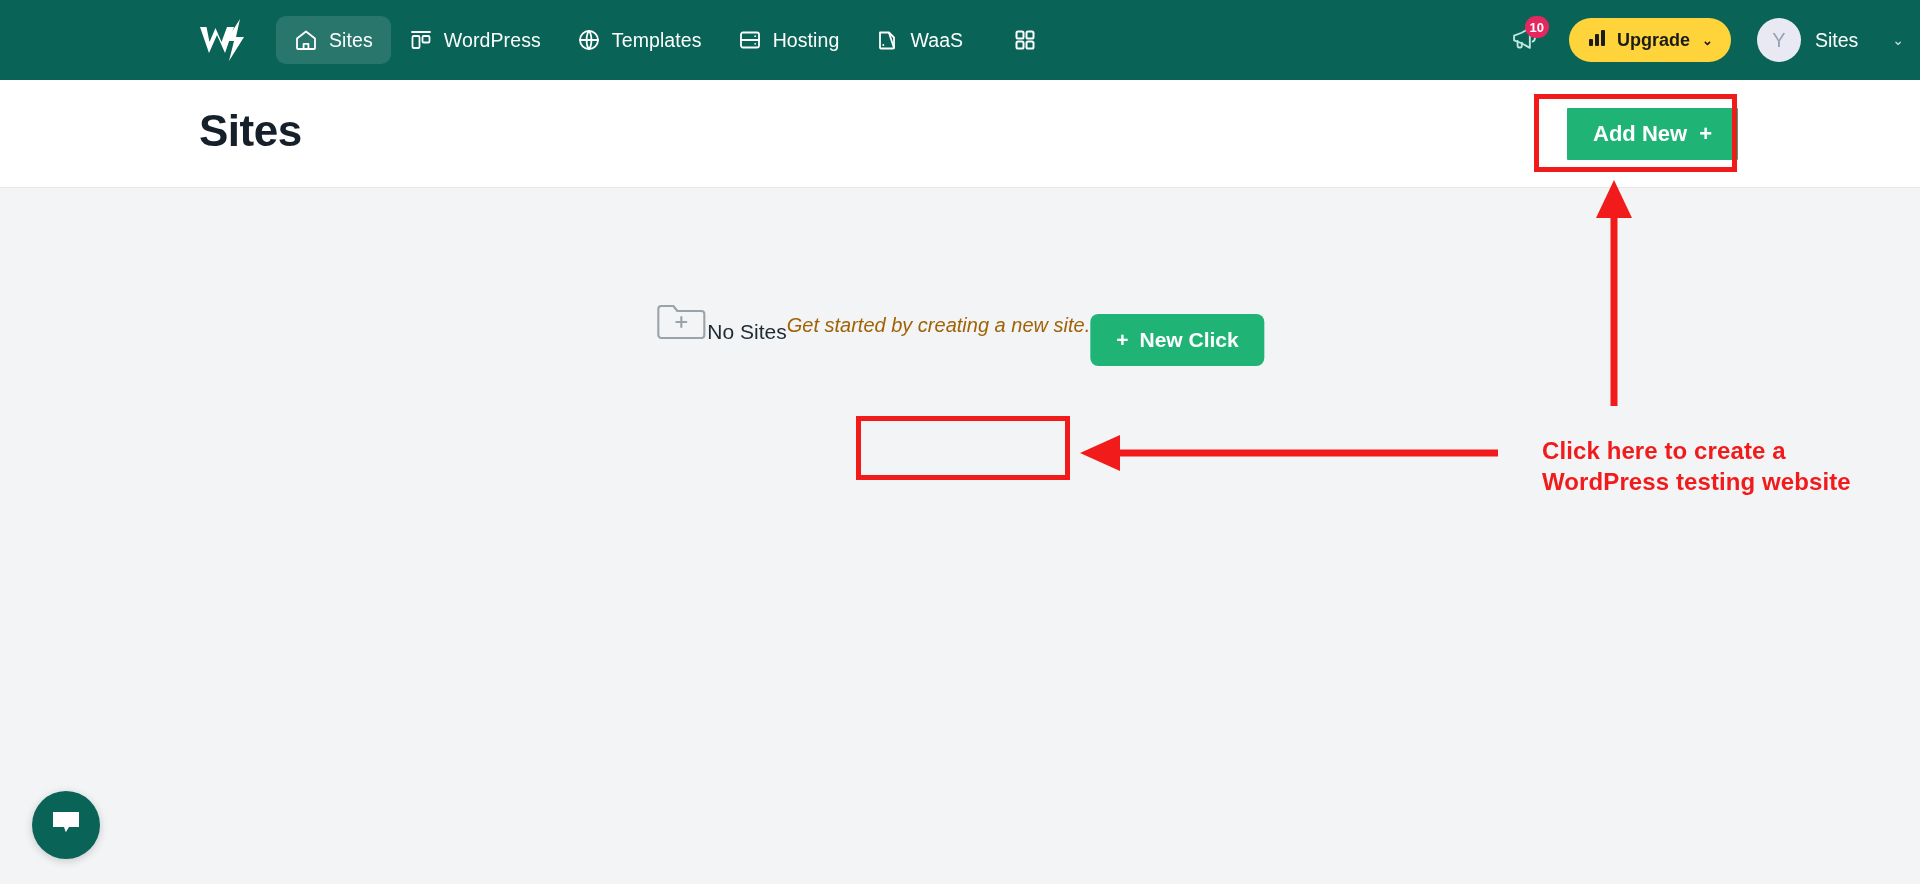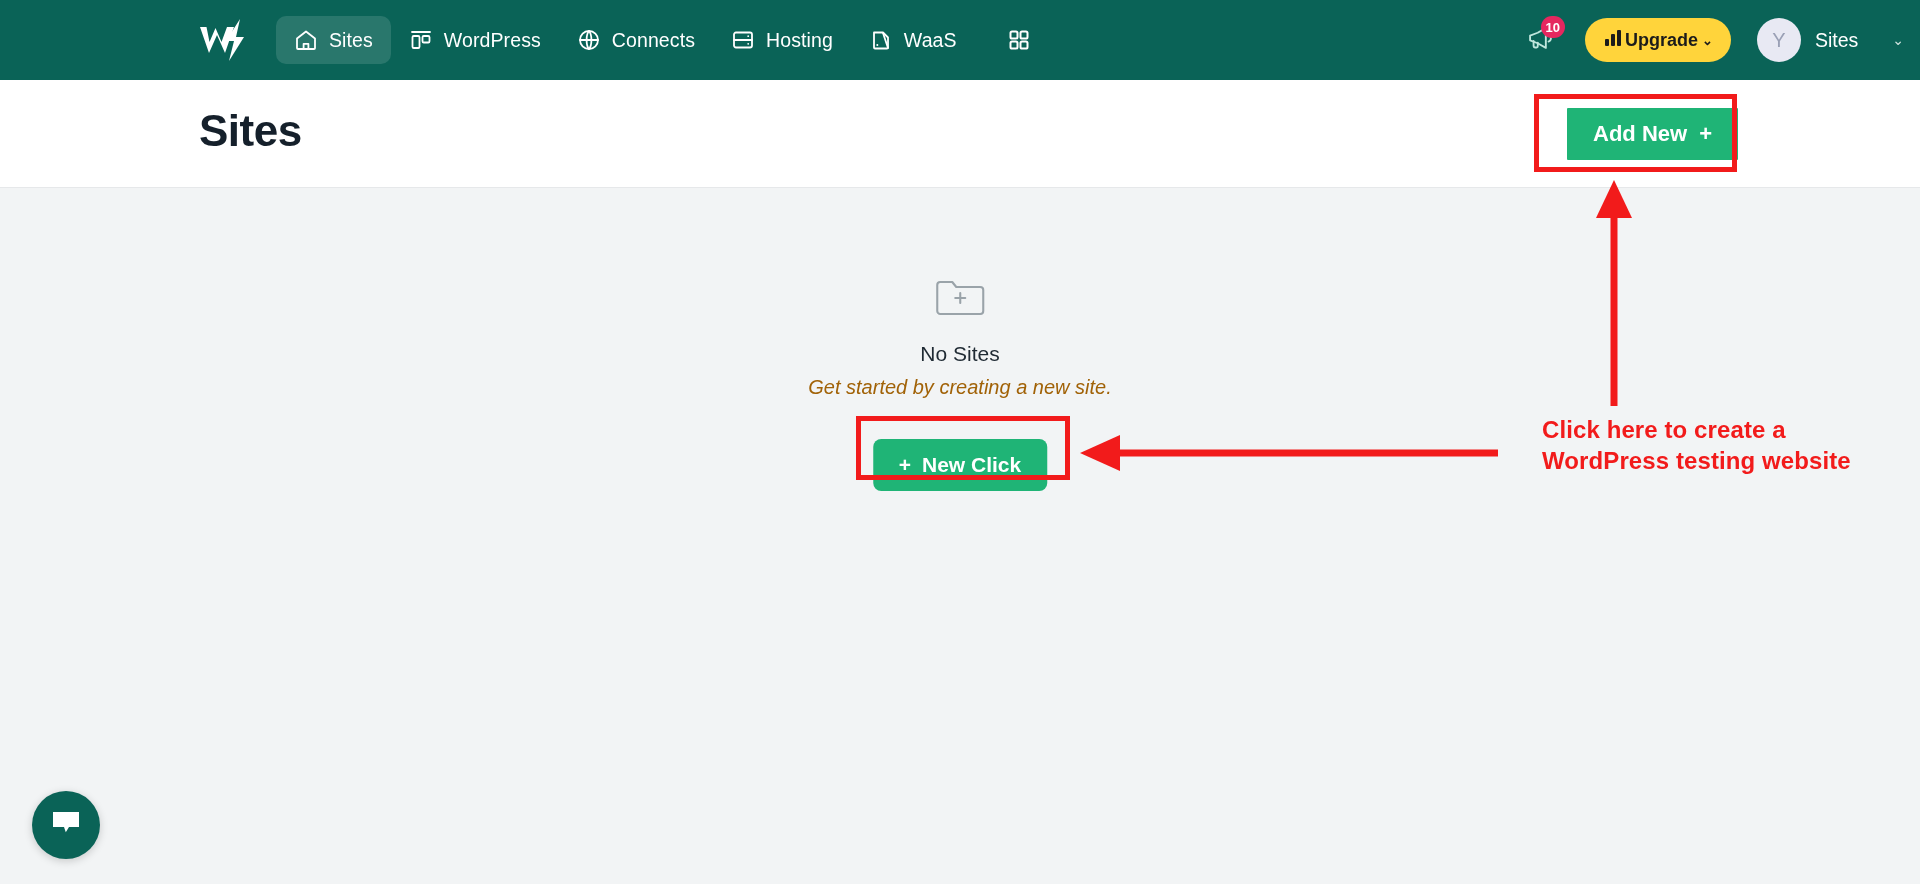--- a/index.html
+++ b/index.html
@@ -57,21 +57,21 @@
     background: #e5275f; color: #fff;
     font-size: 13px; font-weight: bold;
     display: flex; align-items: center; justify-content: center;
     line-height: 1;
   }
   .upgrade-btn {
     margin-left: 22px;
     height: 44px; padding: 0 18px;
     background: #ffd43b; color: #1b1b1b;
     border-radius: 22px;
-    display: flex; align-items: center; gap: 2px;
+    display: flex; align-items: center; gap: 10px;
     font-size: 18px; font-weight: bold;
     cursor: pointer; border: none;
     font-family: "Liberation Sans", sans-serif;
   }
   .upgrade-btn .chev { font-size: 13px; margin-left: 2px; }
 
   .user-area { display: flex; align-items: center; margin-left: 26px; cursor: pointer; }
   .avatar {
     width: 44px; height: 44px; border-radius: 50%;
     background: #e8e9f3; color: #9aa0b5;
@@ -102,21 +102,21 @@
     display: flex; align-items: center; gap: 12px;
     cursor: pointer;
     font-family: "Liberation Sans", sans-serif;
   }
 
   
   .content { position: absolute; top: 189px; left: 0; width: 1920px; height: 695px; background: #f2f4f5; }
   .empty-state {
     position: absolute; left: 50%; transform: translateX(-50%);
     top: 85px;
-    display: flex; flex-direction: column; align-items: center;
+    display: flex; flex-direction: row; align-items: center;
   }
   .folder-icon { width: 52px; height: 44px; }
   .empty-title { margin-top: 24px; font-size: 21px; color: #1f2a33; }
   .empty-sub { margin-top: 10px; font-size: 20px; color: #a16207; font-style: italic; }
   .new-site-btn {
     margin-top: 40px;
     height: 52px; padding: 0 26px;
     background: #1fb476; color: #fff;
     border: none; border-radius: 8px;
     font-size: 21px; font-weight: bold;
@@ -139,21 +139,21 @@
   .anno { position: absolute; pointer-events: none; }
   .anno-box-addnew {
     left: 1534px; top: 94px; width: 203px; height: 78px;
     border: 5px solid #f21b1b;
   }
   .anno-box-newsite {
     left: 856px; top: 416px; width: 214px; height: 64px;
     border: 5px solid #f21b1b;
   }
   .anno-text {
-    left: 1542px; top: 415px;
+    left: 1542px; top: 436px;
     color: #f21b1b; font-size: 24px; font-weight: bold;
     line-height: 1.28; white-space: pre-line;
     letter-spacing: .1px;
   }
   .anno-arrow-v { left: 1590px; top: 178px; width: 48px; height: 228px; }
   .anno-arrow-h { left: 1078px; top: 434px; width: 420px; height: 38px; }
 </style>
 </head>
 <body>
 
@@ -192,21 +192,21 @@
       </div>
 
       <div class="nav-item">
         <span class="ico">
           <svg width="24" height="24" viewBox="0 0 24 24" fill="none" stroke="#ffffff" stroke-width="1.8" stroke-linecap="round" stroke-linejoin="round">
             <circle cx="12" cy="12" r="9"></circle>
             <path d="M3 12 H21"></path>
             <path d="M12 3 c3.2 3.4 3.2 14.6 0 18 c-3.2-3.4-3.2-14.6 0-18 Z"></path>
           </svg>
         </span>
-        <span>Connects</span>
+        <span>Templates</span>
       </div>
 
       <div class="nav-item">
         <span class="ico">
           <svg width="24" height="24" viewBox="0 0 24 24" fill="none" stroke="#ffffff" stroke-width="1.8" stroke-linecap="round" stroke-linejoin="round">
             <rect x="3" y="4.5" width="18" height="15" rx="2"></rect>
             <path d="M3 12 H21"></path>
             <circle cx="17.2" cy="8.2" r="0.9" fill="#ffffff" stroke="none"></circle>
             <circle cx="17.2" cy="15.8" r="0.9" fill="#ffffff" stroke="none"></circle>
           </svg>

